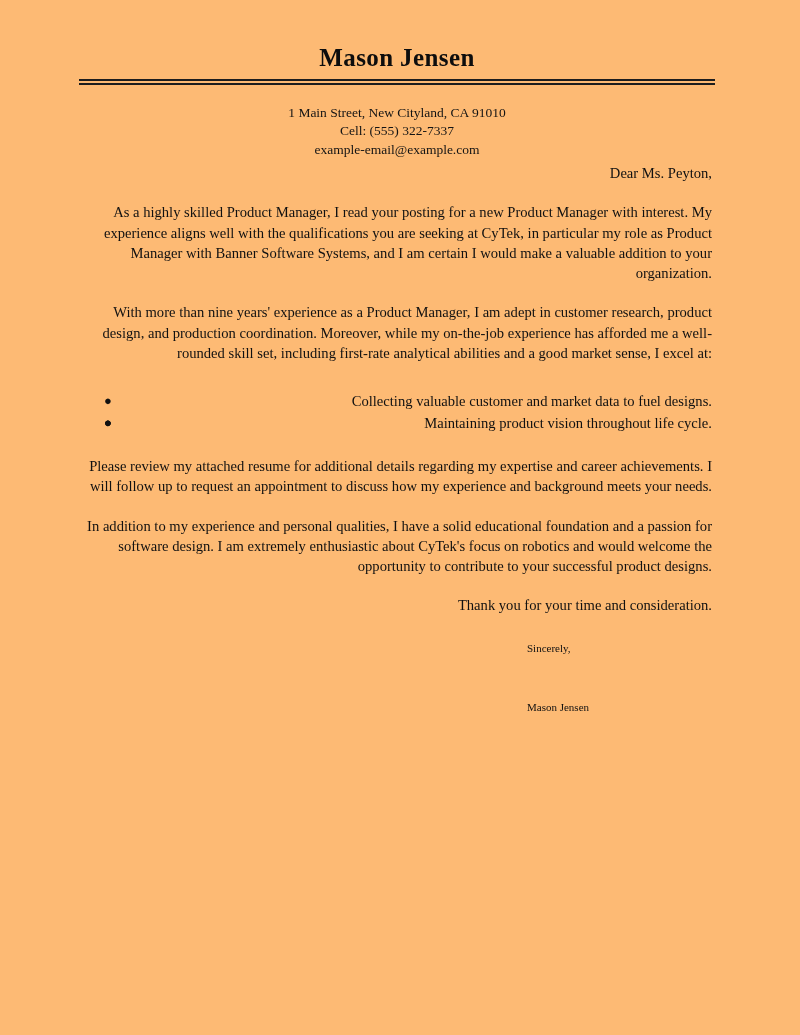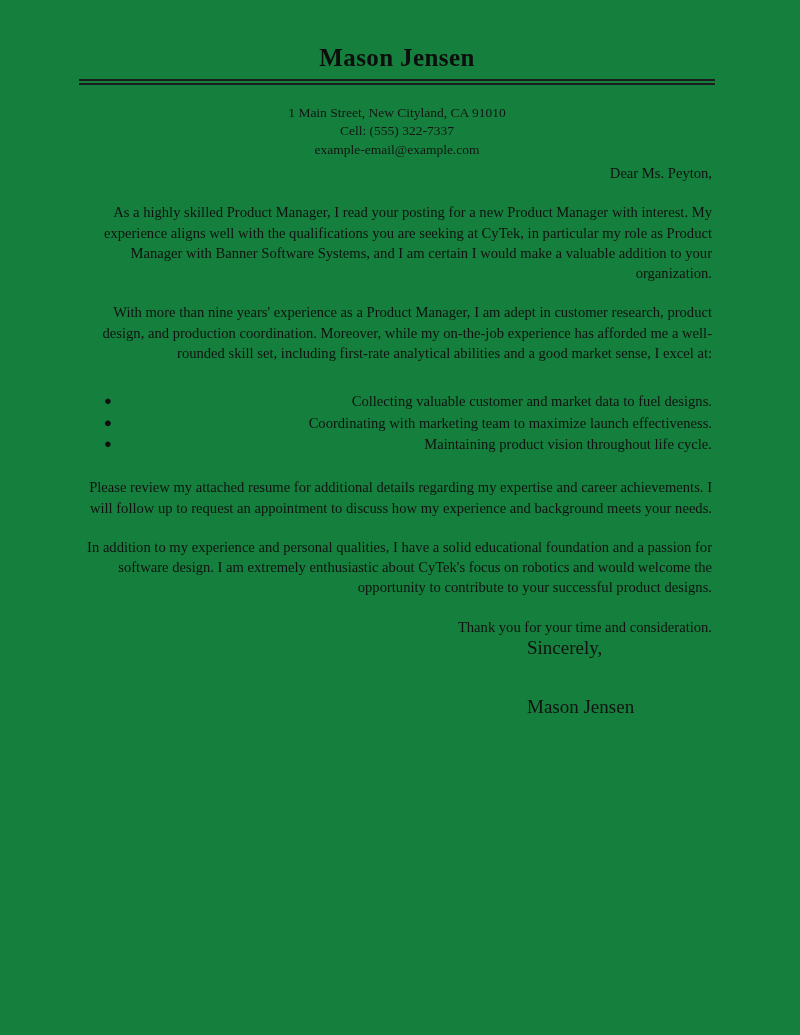--- a/index.html
+++ b/index.html
@@ -16,21 +16,21 @@
     color: #111111;
     -webkit-font-smoothing: antialiased;
   }
 
   .page {
     position: absolute;
     left: 0;
     top: 0;
     width: 800px;
     height: 1035px;
-    background: #15803d;
+    background: #fdba74;
     overflow: hidden;
   }
 
   
   .letterhead {
     position: absolute;
     left: 79px;
     top: 44px;
     width: 636px;
   }
@@ -114,21 +114,21 @@
 
   
   .para-gap-before-list { margin-bottom: 28px; }
   .list-gap-after { margin-bottom: 23px; }
 
   
   .signature-block {
     position: absolute;
     left: 527px;
     top: 638px;
-    font-size: 19px;
+    font-size: 11px;
     line-height: 20.3px;
     color: #111111;
   }
   .sign-off {
     margin: 0;
   }
   .signature-spacer {
     height: 39px;
   }
   .signature-name {
@@ -168,21 +168,20 @@
     <ul class="bullet-list list-gap-after">
       <li>
         <span class="bullet-marker">●</span>
         <span>Collecting valuable customer and market data to fuel designs.</span>
       </li>
       <li>
         <span class="bullet-marker">●</span>
       </li>
       <li>
         <span class="bullet-marker">●</span>
-        <span>Coordinating with marketing team to maximize launch effectiveness.</span>
       </li>
       <li>
         <span class="bullet-marker">●</span>
         <span>Maintaining product vision throughout life cycle.</span>
       </li>
     </ul>
 
     <p class="body-paragraph">Please review my attached resume for additional details regarding my expertise and career achievements. I will follow up to request an appointment to discuss how my experience and background meets your needs.</p>
 
     <p class="body-paragraph">In addition to my experience and personal qualities, I have a solid educational foundation and a passion for software design. I am extremely enthusiastic about CyTek's focus on robotics and would welcome the opportunity to contribute to your successful product designs.</p>

